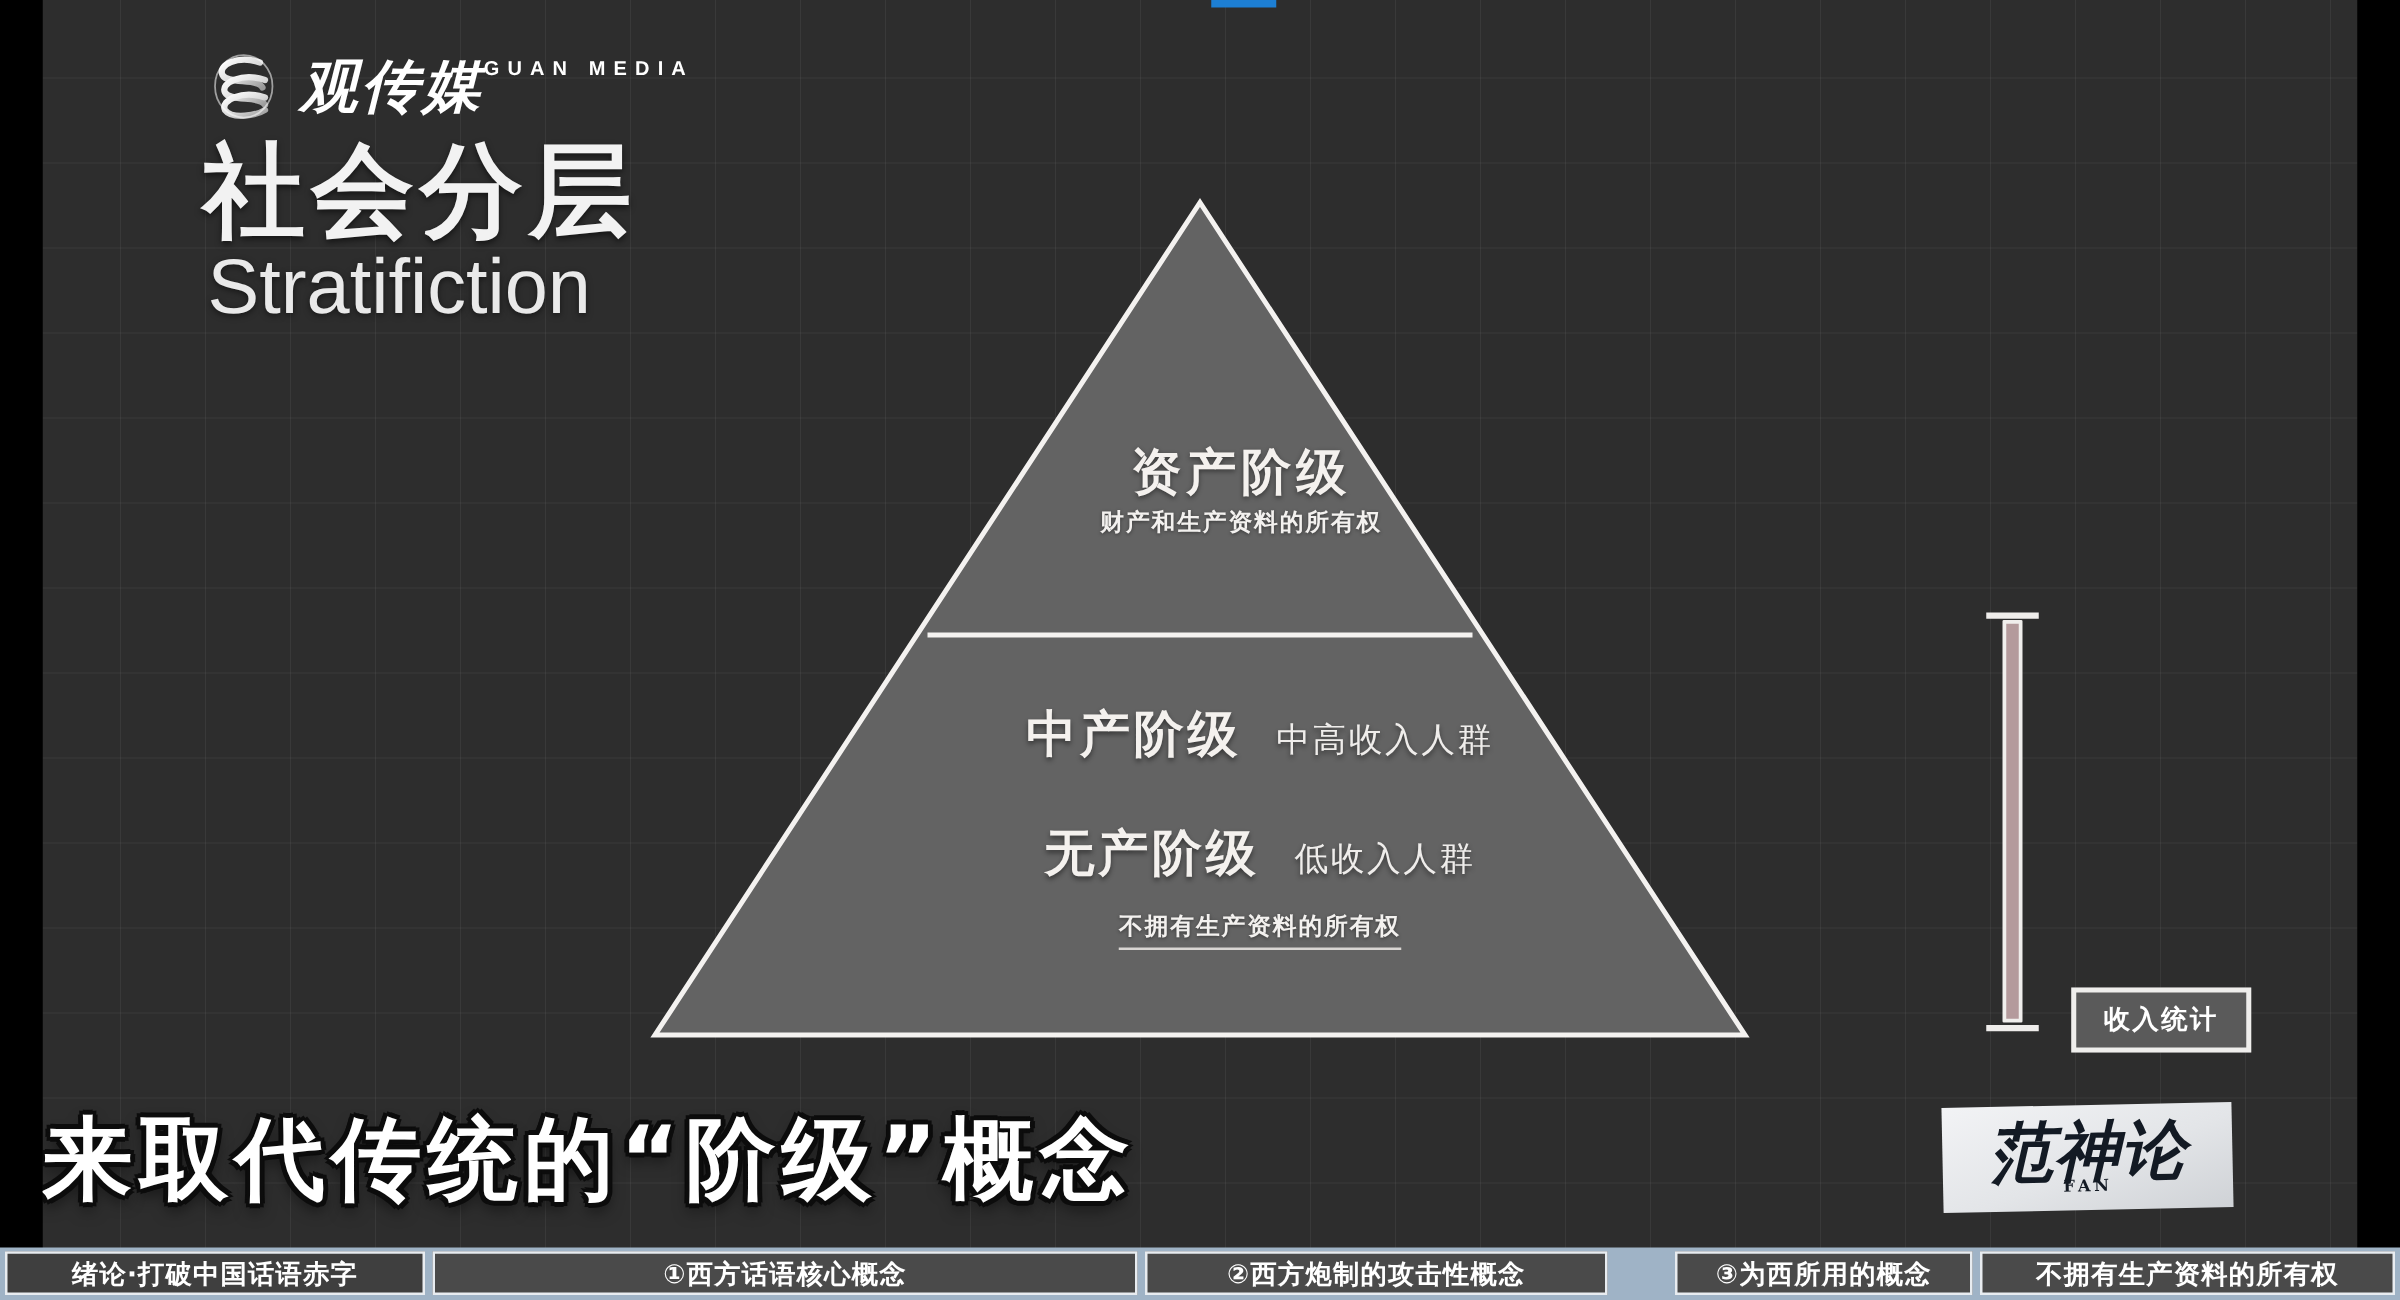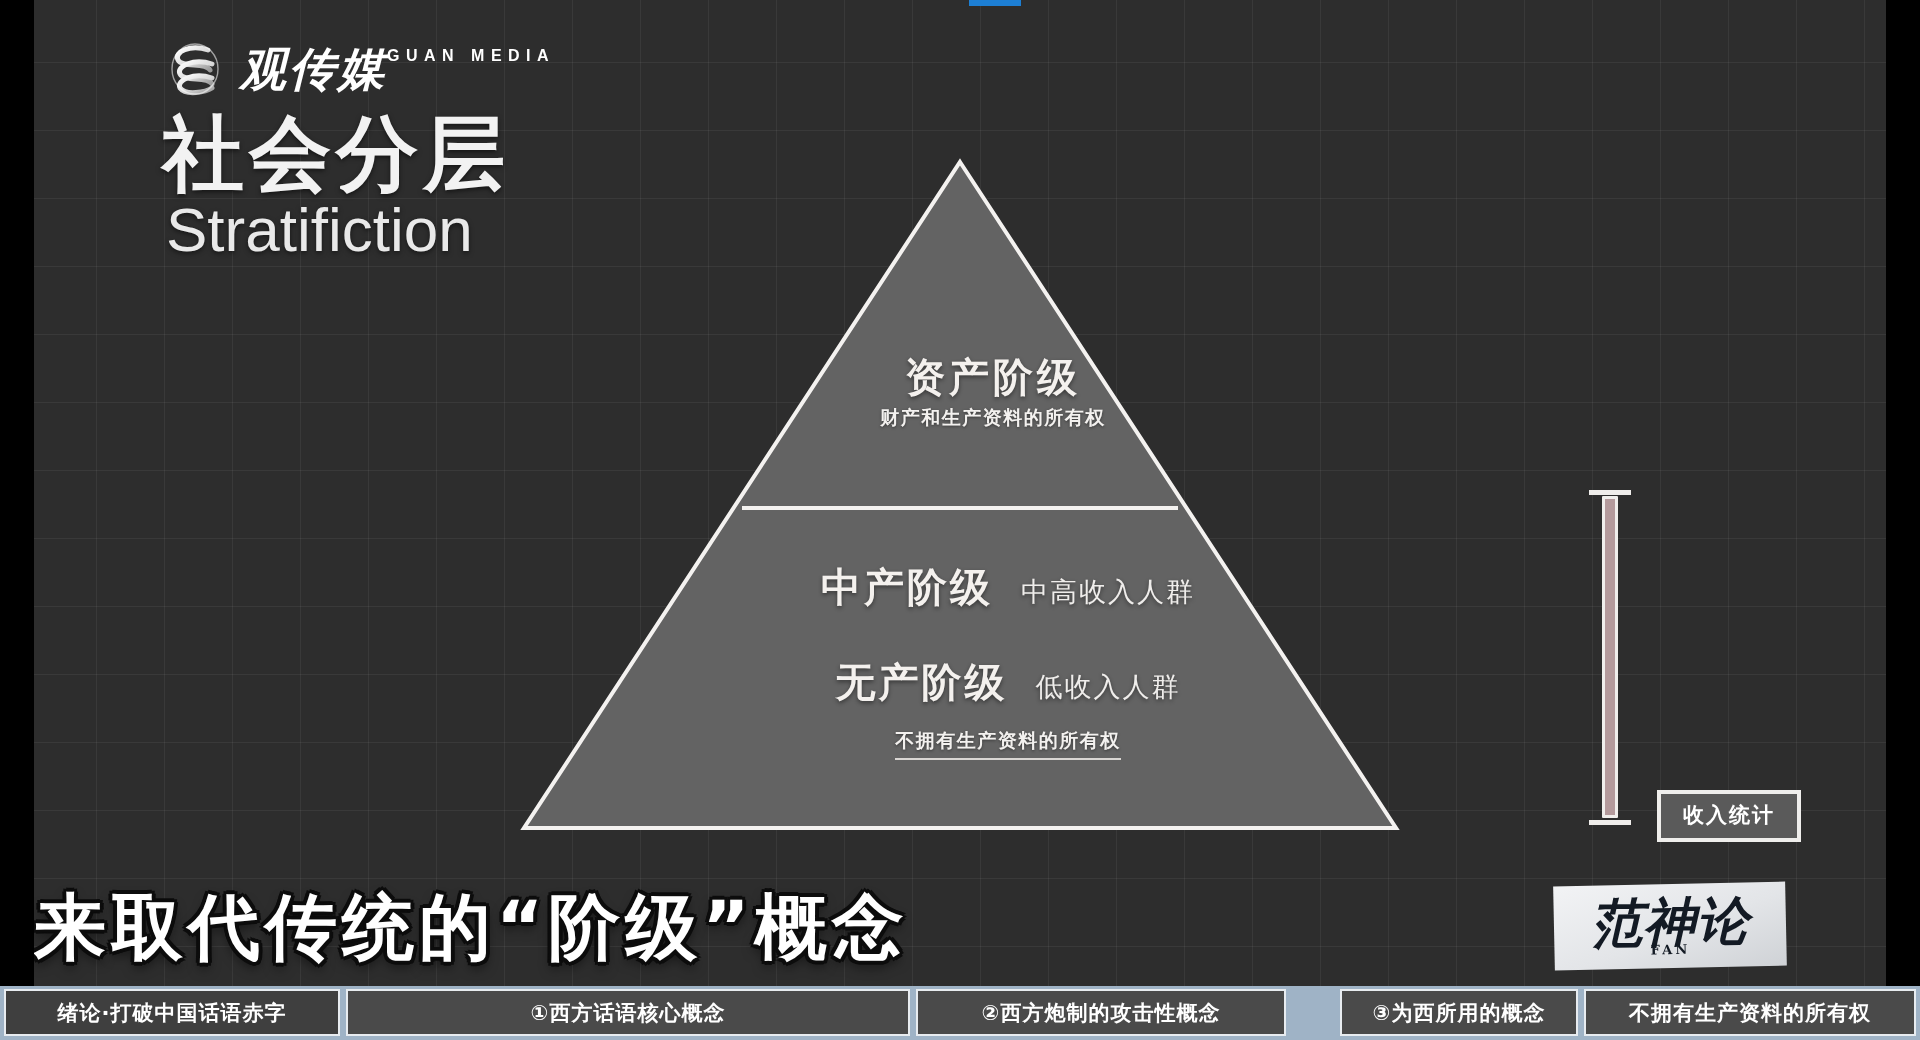--- a/index.html
+++ b/index.html
@@ -155,21 +155,21 @@
     line-height:1; font-style:italic;
   }
   #watermark-en {
     font-family:"DejaVu Serif","Liberation Serif",serif;
     font-size:13px; font-weight:700; color:#131a24; letter-spacing:3px;
     margin-top:-6px;
   }
 
   
   #navbar {
-    position:absolute; left:0; bottom:0; width:1920px; height:54px;
+    position:absolute; left:0; bottom:0; width:1920px; height:42px;
     background:#9fb3c6; display:flex; align-items:stretch; z-index:50;
     padding:3px 4px 4px 4px; gap:6px;
   }
   .nav-item {
     background:#4a4a4a; border:2px solid #e8ecf0;
     display:flex; align-items:center; justify-content:center;
     font-family:"DejaVu Sans","Liberation Sans",sans-serif;
     font-size:21px; font-weight:700; color:#ffffff; letter-spacing:1px;
     white-space:nowrap; padding:0 10px;
   }

